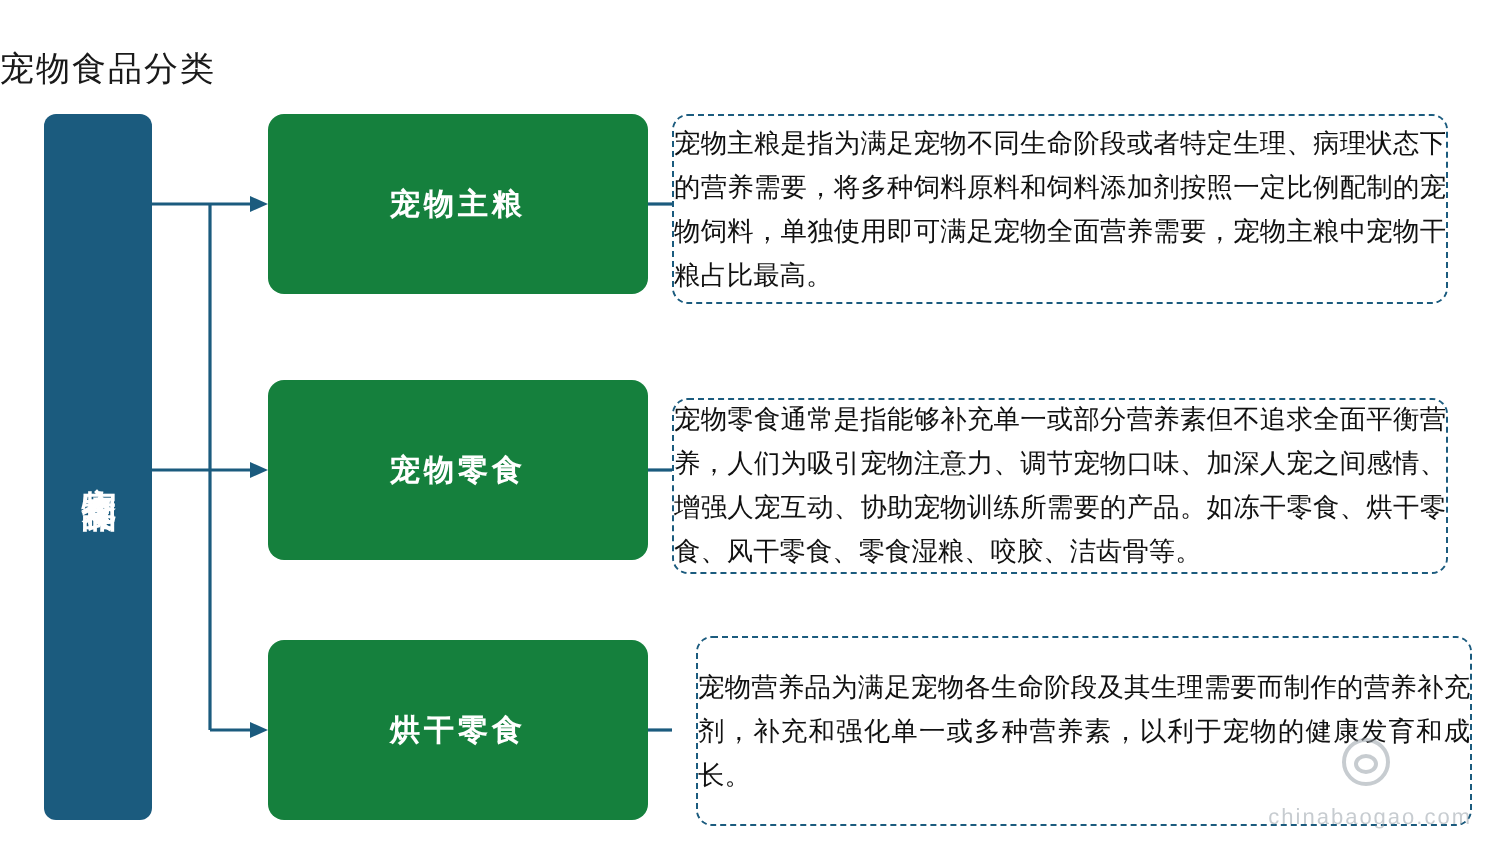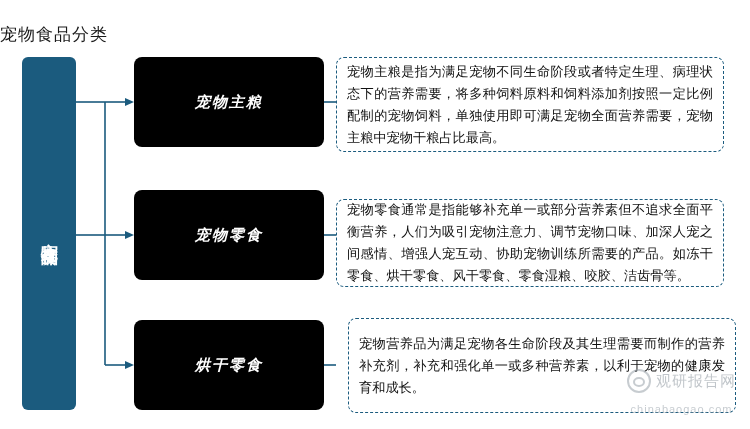--- a/index.html
+++ b/index.html
@@ -47,49 +47,48 @@
     writing-mode: vertical-rl;
     text-orientation: upright;
     text-align: center;
   }
   
   .cat-box {
     position: absolute;
     left: 134px;
     width: 190px;
     height: 90px;
-    background: #000000;
+    background: #15803d;
     border-radius: 8px;
     display: flex;
     align-items: center;
     justify-content: center;
     color: #ffffff;
     font-size: 15px;
     font-weight: bold;
     letter-spacing: 2px;
-    font-style: italic;
   }
   #cat-box-0 { top: 57px; }
   #cat-box-1 { top: 190px; text-align: center; }
   #cat-box-2 { top: 320px; }
 
   
   .desc-box {
     position: absolute;
     left: 336px;
     width: 388px;
     border: 1px dashed #1b5b7e;
     border-radius: 8px;
     box-sizing: border-box;
     color: #111111;
     font-size: 13.2px;
     line-height: 22px;
     text-align: justify;
     text-justify: inter-ideograph;
-    padding: 8px 10px;
+    padding: 8px 0;
     display: flex;
     align-items: center;
   }
   #desc-box-0 { top: 57px; height: 95px; }
   #desc-box-1 { top: 199px; height: 88px; }
   #desc-box-2 { top: 318px; height: 95px; margin-left: 12px; }
 
   
   #connectors {
     position: absolute;
@@ -186,16 +185,15 @@
 <div class="desc-box" id="desc-box-1">
   <span>宠物零食通常是指能够补充单一或部分营养素但不追求全面平衡营养，人们为吸引宠物注意力、调节宠物口味、加深人宠之间感情、增强人宠互动、协助宠物训练所需要的产品。如冻干零食、烘干零食、风干零食、零食湿粮、咬胶、洁齿骨等。</span>
 </div>
 <div class="desc-box" id="desc-box-2">
   <span>宠物营养品为满足宠物各生命阶段及其生理需要而制作的营养补充剂，补充和强化单一或多种营养素，以利于宠物的健康发育和成长。</span>
 </div>
 
 <div id="watermark">
   <div class="wm-row">
     <span class="wm-mark"></span>
-    <span class="wm-cn">观研报告网</span>
   </div>
   <div class="wm-en">chinabaogao.com</div>
 </div>
 
 </body></html>

